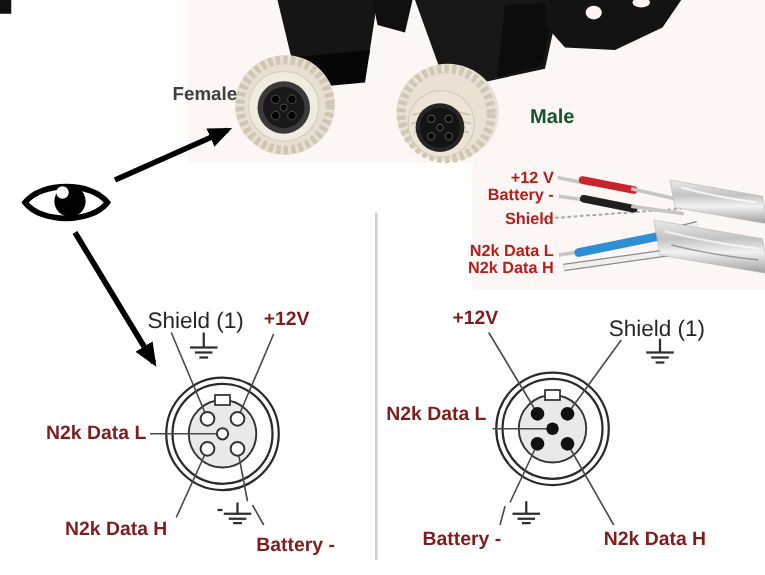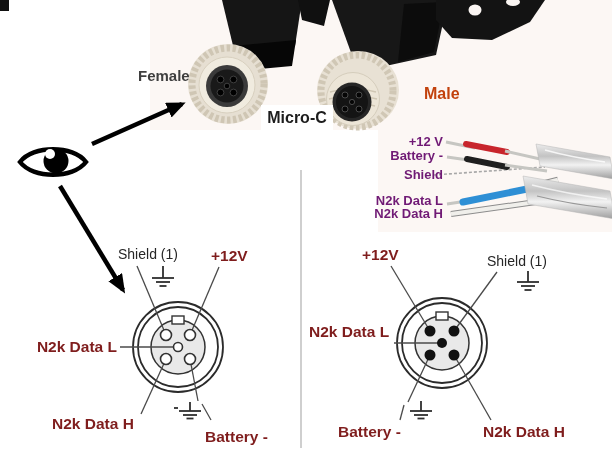--- a/index.html
+++ b/index.html
@@ -3,28 +3,28 @@
 <meta charset="utf-8">
 <style>
   html,body{margin:0;padding:0;background:#fff;}
   #stage{
     position:relative;width:612px;height:460px;background:#ffffff;overflow:hidden;
     font-family:"Liberation Sans",sans-serif;
   }
   #gfx{position:absolute;left:0;top:0;z-index:1;}
   .lbl{position:absolute;white-space:nowrap;z-index:2;color:#1c1c1c;line-height:1.1;}
   .photo-lbl{font-size:15px;font-weight:600;color:#3f3f3f;}
-  .male-lbl{font-size:16px;font-weight:600;color:#c2410c;}
+  .male-lbl{font-size:16px;font-weight:600;color:#14532d;}
   .microc{
     background:#ffffff;font-size:16px;font-weight:700;color:#1d1d1d;
     width:72px;height:25px;text-align:center;line-height:25px;
   }
-  .wire-lbl{font-size:13px;font-weight:700;color:#701a75;text-align:right;right:169px;}
+  .wire-lbl{font-size:13px;font-weight:700;color:#b91c1c;text-align:right;right:169px;}
   .pin-bold{font-size:15.5px;font-weight:700;color:#7f1d1d;}
-  .pin-reg{font-size:14px;font-weight:400;color:#262626;}
+  .pin-reg{font-size:18px;font-weight:400;color:#262626;}
 </style>
 </head>
 <body>
 
 <div id="stage">
 
   <svg id="gfx" width="612" height="460" viewBox="0 0 612 460">
     <defs>
       <marker id="ah" markerUnits="userSpaceOnUse" markerWidth="20" markerHeight="18" refX="15" refY="8" orient="auto">
         <path d="M0,0 L19,8 L0,16 Z" fill="#000"></path>
@@ -192,21 +192,20 @@
         <line x1="421" y1="401" x2="421" y2="411"></line>
         <line x1="410" y1="411" x2="432" y2="411"></line>
         <line x1="414" y1="415" x2="428" y2="415"></line>
         <line x1="417.5" y1="418.5" x2="424.5" y2="418.5"></line>
       </g>
     </g>
   </svg>
 
   <div class="lbl photo-lbl" style="left:113px;top:68px;margin-left:25px;">Female</div>
   <div class="lbl male-lbl" style="left:424px;top:85px;">Male</div>
-  <div class="lbl microc" style="left:261px;top:105px;">Micro-C</div>
 
   <div class="lbl wire-lbl" style="top:135px;">+12 V</div>
   <div class="lbl wire-lbl" style="top:149px;">Battery -</div>
   <div class="lbl wire-lbl" style="top:168px;margin-left:16px;">Shield</div>
   <div class="lbl wire-lbl" style="top:194px;">N2k Data L</div>
   <div class="lbl wire-lbl" style="top:207px;">N2k Data H</div>
 
   <div class="lbl pin-reg" style="left:118px;top:247px;">Shield (1)</div>
   <div class="lbl pin-bold" style="left:211px;top:247px;">+12V</div>
   <div class="lbl pin-bold" style="left:31px;top:338px;width:86px;text-align:right;">N2k Data L</div>

